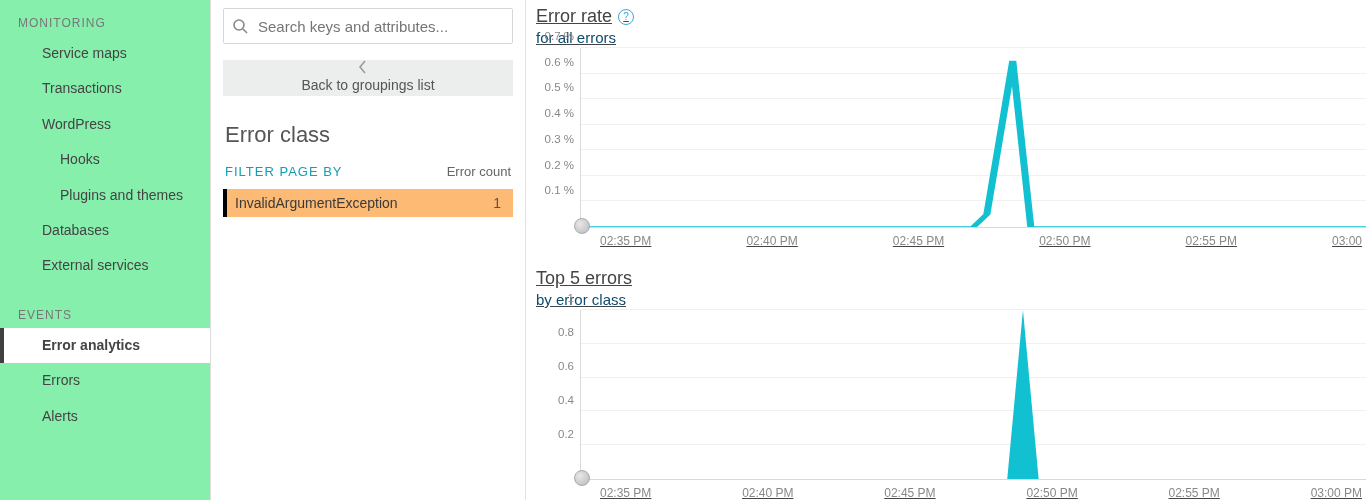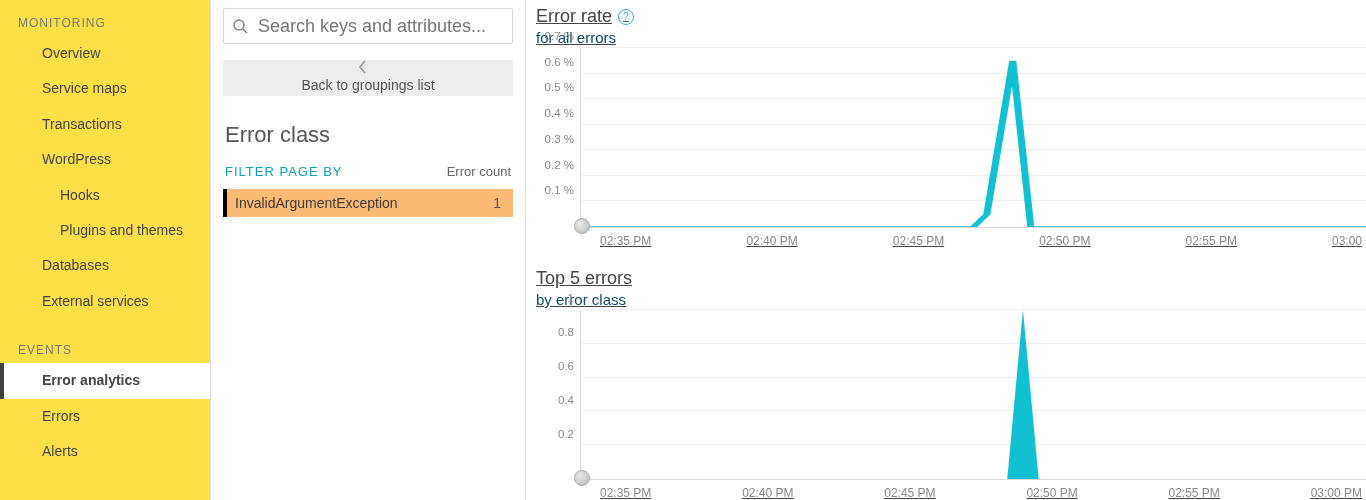--- a/index.html
+++ b/index.html
@@ -11,21 +11,21 @@
     font-size: 14px;
     color: #444;
     background: #fff;
     overflow: hidden;
   }
   .app { display: flex; width: 100%; height: 100%; }
 
   
   .sidebar {
     width: 210px;
-    background: #fde047;
+    background: #86efac;
     border-right: 1px solid #dcdddd;
     padding-top: 6px;
   }
   .side-group-label {
     color: #777;
     font-size: 12px;
     letter-spacing: 1px;
     padding: 10px 18px 6px;
   }
   .side-item {
@@ -56,21 +56,21 @@
     border: 1px solid #d7d7d7;
     border-radius: 2px;
     padding: 0 8px;
     color: #888;
   }
   .search-box svg { flex: 0 0 16px; }
   .search-input {
     border: none;
     outline: none;
     flex: 1;
-    font-size: 18px;
+    font-size: 15px;
     color: #555;
     margin-left: 8px;
     background: transparent;
   }
   .back-bar {
     margin-top: 16px;
     height: 36px;
     background: #eceded;
     display: flex;
     align-items: center;
@@ -202,21 +202,20 @@
   .x-tick:last-child { flex: 0 0 auto; padding-right: 4px; }
 </style>
 </head>
 <body>
 
 <div class="app">
 
   <nav class="sidebar">
     <div class="side-group-label">MONITORING</div>
 
-    <div class="side-item"><span>Overview</span></div>
     <div class="side-item"><span>Service maps</span></div>
     <div class="side-item"><span>Transactions</span></div>
     <div class="side-item"><span>WordPress</span></div>
     <div class="side-item indent2"><span>Hooks</span></div>
     <div class="side-item indent2"><span>Plugins and themes</span></div>
     <div class="side-item"><span>Databases</span></div>
     <div class="side-item"><span>External services</span></div>
 
     <div class="side-group-label" style="margin-top:14px">EVENTS</div>
 

